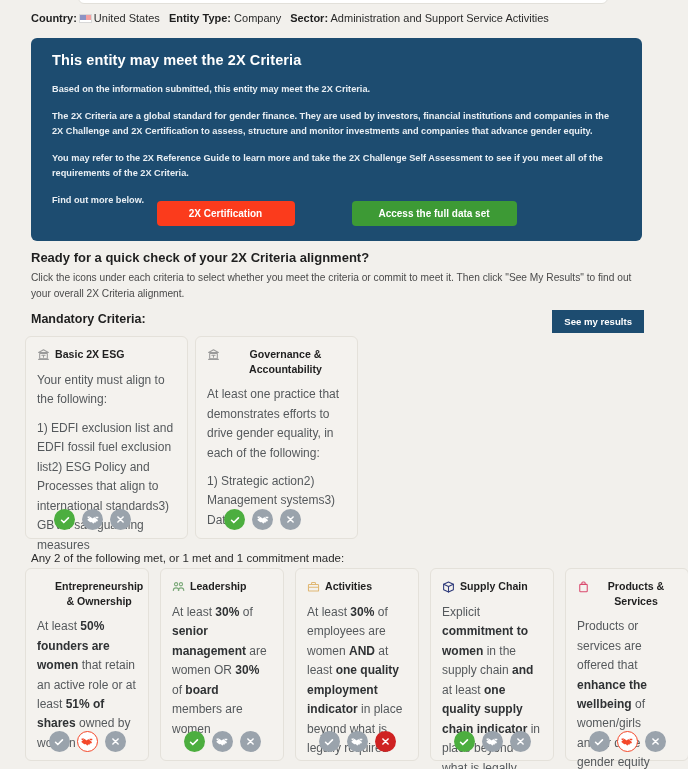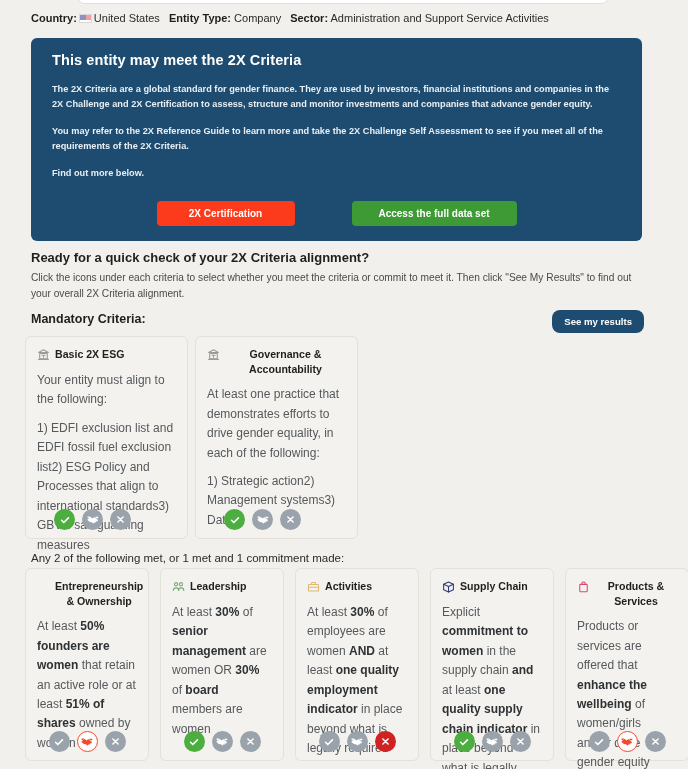--- a/index.html
+++ b/index.html
@@ -132,21 +132,21 @@
     font-size: 12.5px;
     font-weight: bold;
     color: #1f1f1f;
   }
   .see-results {
     position: absolute;
     right: 44px; top: 310px;
     background: #1d4c70;
     color: #fff;
     border: none;
-    border-radius: 8px;
+    border-radius: 0;
     font-family: "Liberation Sans", sans-serif;
     font-size: 9.6px;
     font-weight: bold;
     height: 23px;
     padding: 0 12px;
     cursor: pointer;
   }
 
   
   .grid-mandatory {
@@ -246,20 +246,21 @@
 <div class="top-strip"></div>
 
 <div class="meta-line">
   <b>Country:</b><span class="flag"></span><span>United States</span><span class="meta-sep"></span><b>Entity Type:</b>
   <span>Company</span><span class="meta-sep"></span><b>Sector:</b>
   <span>Administration and Support Service Activities</span>
 </div>
 
 <div class="hero">
   <h2>This entity may meet the 2X Criteria</h2>
+  <p>Based on the information submitted, this entity may meet the 2X Criteria.</p>
   <p>The 2X Criteria are a global standard for gender finance. They are used by investors, financial institutions and companies in the 2X Challenge and 2X Certification to assess, structure and monitor investments and companies that advance gender equity.</p>
   <p>You may refer to the 2X Reference Guide to learn more and take the 2X Challenge Self Assessment to see if you meet all of the requirements of the 2X Criteria.</p>
   <p class="tight">Find out more below.</p>
   <div class="hero-buttons">
     <button class="btn btn-cert">2X Certification</button>
     <button class="btn btn-data">Access the full data set</button>
   </div>
 </div>
 
 <div class="qc-title">Ready for a quick check of your 2X Criteria alignment?</div>

